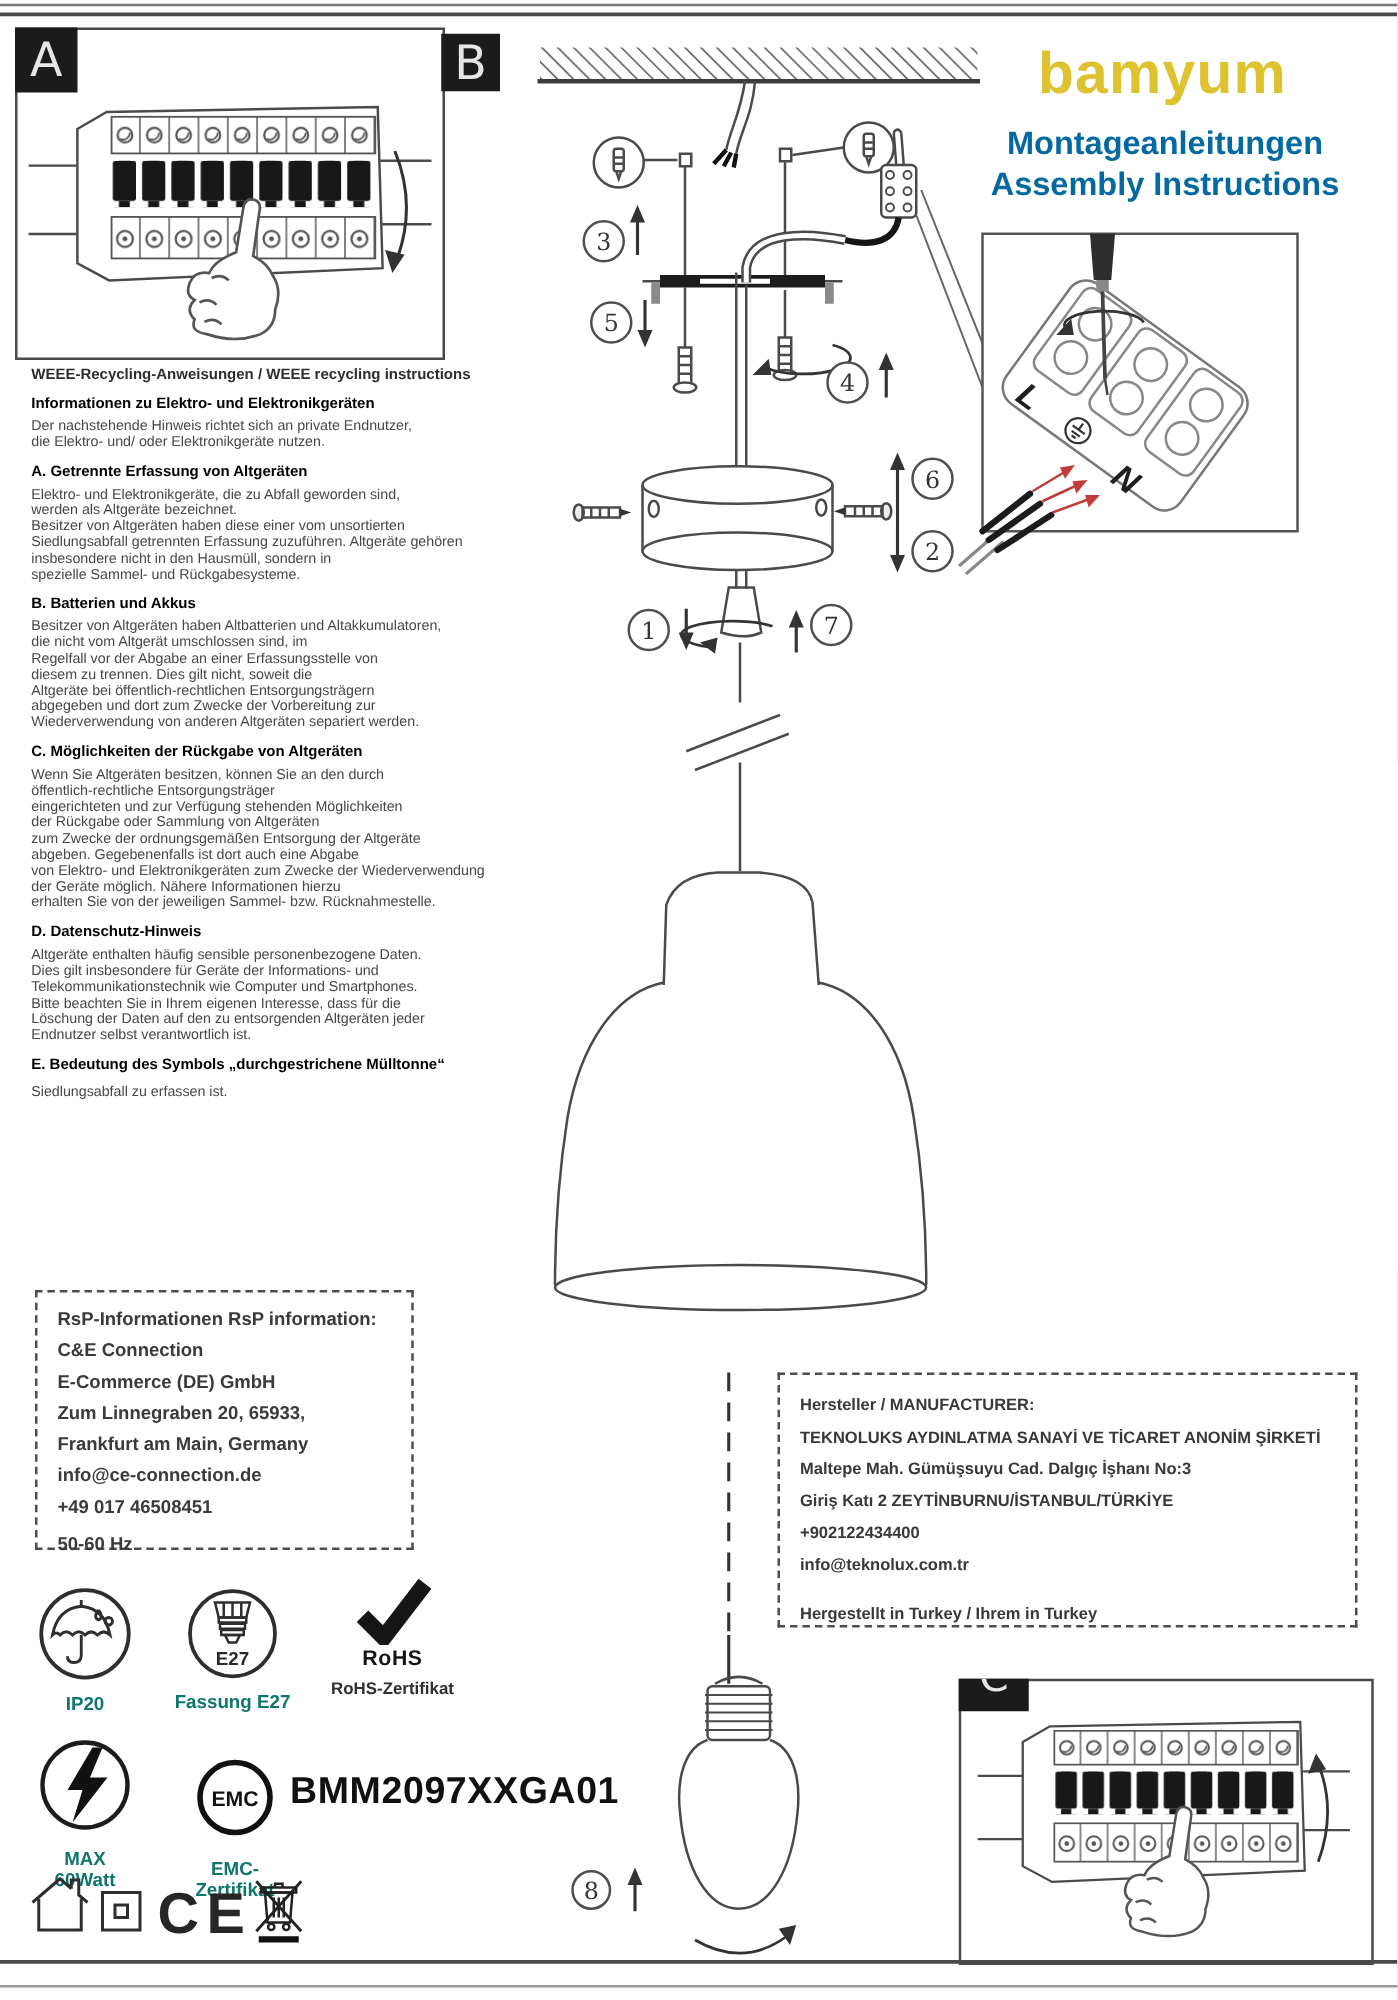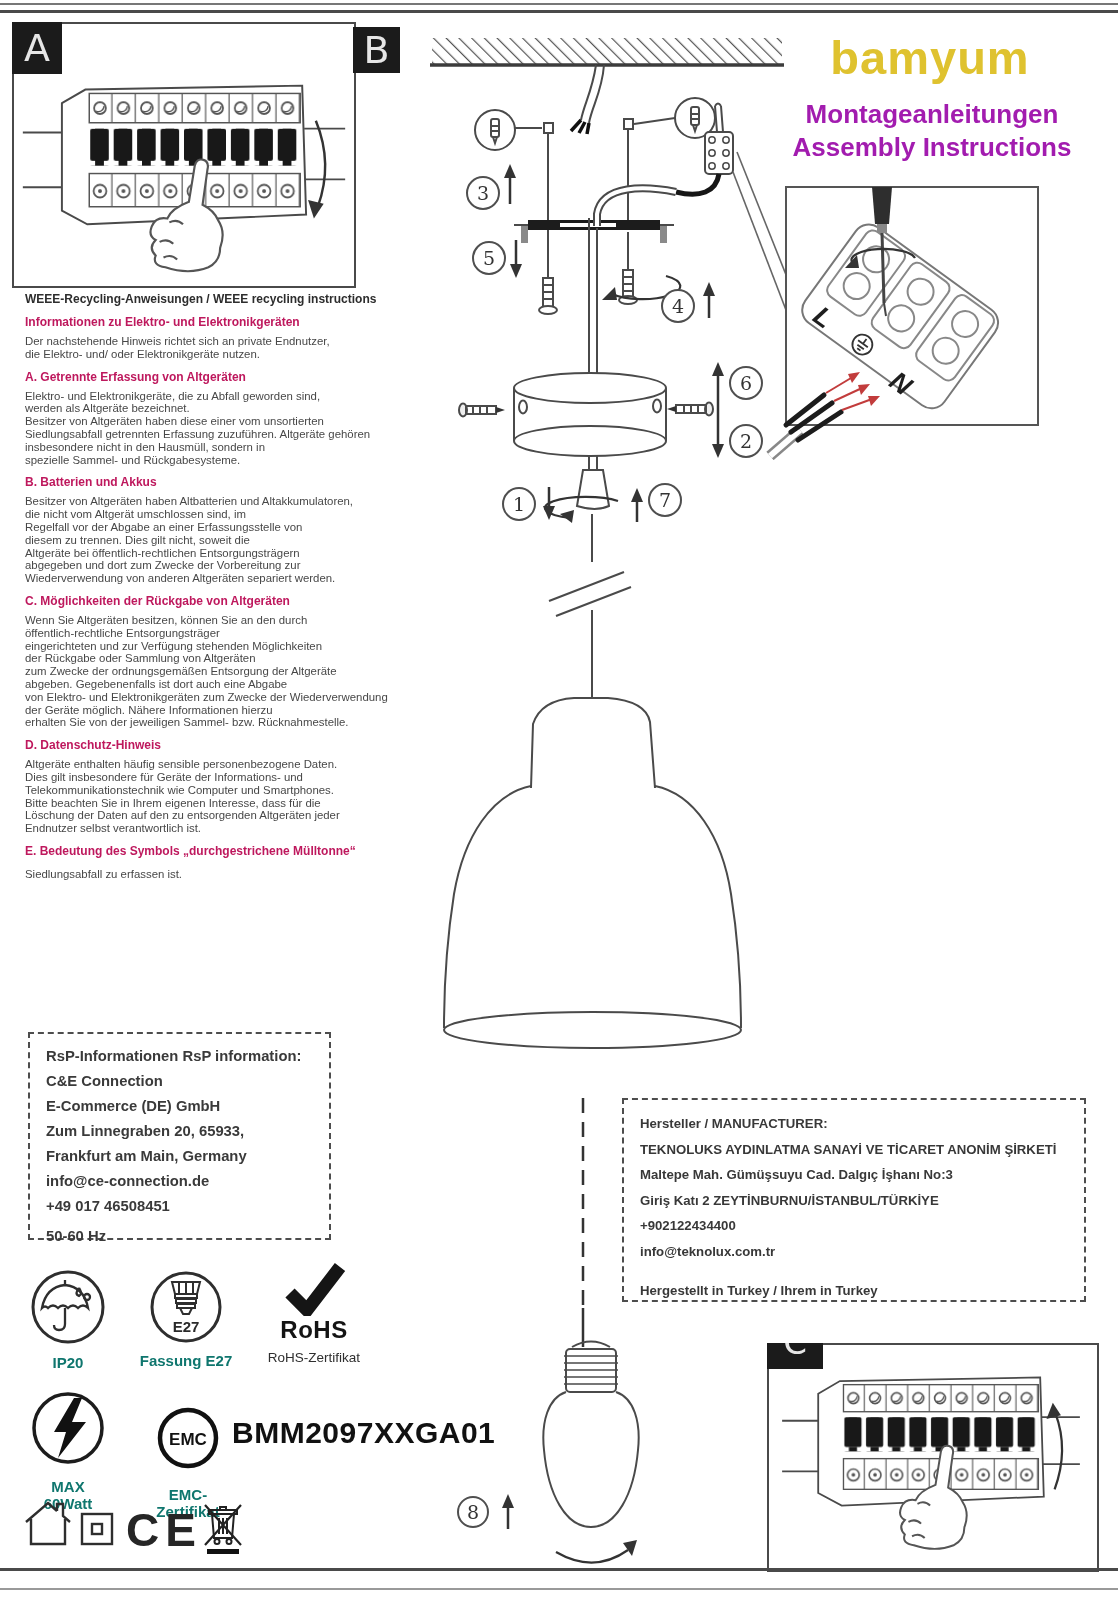--- a/index.html
+++ b/index.html
@@ -19,42 +19,42 @@
   .plabel{background:#1b1b1b;color:#e6e6e6;display:flex;align-items:center;justify-content:center;
           font-size:38px;font-weight:400;font-family:"DejaVu Sans",sans-serif}
   .plabel-a{left:-2px;top:-2px;width:50px;height:52px;position:absolute}
   .plabel-b{left:353px;top:27px;width:47px;height:46px}
   .plabel-c{left:-2px;top:-2px;width:56px;height:26px;position:absolute;overflow:hidden}
   .plabel-c span{display:block;transform:translateY(-14px);font-size:34px;text-align:center}
   
   .brand{left:800px;top:30px;width:260px;text-align:center;font-size:47px;font-weight:800;
          letter-spacing:1px;color:var(--brand,#dfc22f)}
   .titles{left:772px;top:98px;width:320px;text-align:center;font-size:26px;font-weight:700;
-          line-height:33px;color:#a21caf}
+          line-height:33px;color:#0369a1}
   
   .weee{left:25px;top:292px;width:424px}
   .wh{font-size:12px;font-weight:800;color:#2d2d2d;margin-bottom:9px}
-  .wt{font-size:12px;font-weight:800;color:#be185d;margin:9px 0 6px}
+  .wt{font-size:12px;font-weight:800;color:#000000;margin:9px 0 6px}
   .wb{font-size:11.4px;font-weight:500;color:#474747;line-height:12.8px;white-space:pre-line;margin-bottom:5px}
   
   .dashed{border:2.5px dashed #4d4d4d;background:#fff;box-sizing:border-box;position:absolute}
   .bulbnote{left:747px;top:578px;width:282px;height:95px;padding:11px 14px;font-size:20px;font-weight:700;color:#2f2f2f}
   .bulbnote .ln{margin-bottom:9px}
   .bulbnote .icon{position:absolute;right:5px;top:25px}
   .rsp{left:28px;top:1032px;width:303px;height:208px;padding:10px 16px;font-size:14.8px;font-weight:700;
        color:#3a3a3a;line-height:25px}
   .rsp .freq{margin-top:5px}
   .mfr{left:622px;top:1098px;width:464px;height:204px;padding:11px 16px;font-size:13.2px;font-weight:700;
        color:#383838;line-height:25.5px}
   .mfr .made{margin-top:14px}
   
   .cert{position:absolute;text-align:center}
   .cert .lab{font-size:15px;font-weight:800;color:#0f766e;margin-top:4px}
-  .cert .lab2{font-size:13.5px;font-weight:400;color:#2f2f2f;margin-top:6px}
-  .rohs-word{font-size:24px;font-weight:800;color:#141414;margin-top:-4px;letter-spacing:0.5px}
+  .cert .lab2{font-size:13.5px;font-weight:700;color:#2f2f2f;margin-top:6px}
+  .rohs-word{font-size:17px;font-weight:800;color:#141414;margin-top:-4px;letter-spacing:0.5px}
   .model{left:232px;top:1416px;font-size:30px;font-weight:800;color:#111;letter-spacing:0.5px}
   
   .s1{stroke:#4a4a4a;stroke-width:2;fill:none}
   .s1f{stroke:#4a4a4a;stroke-width:2;fill:#fff}
   .stem{stroke:#333;stroke-width:2.5;fill:none}
   .ah{fill:#333;stroke:none}
   .badge{fill:#fff;stroke:#4f4f4f;stroke-width:2}
   .stepnum{font:19px "DejaVu Serif",serif;fill:#333;text-anchor:middle}
   .rot{stroke:#333;stroke-width:2.2;fill:none}
   .redl{stroke:var(--red,#c23c3c);stroke-width:2;fill:none}

